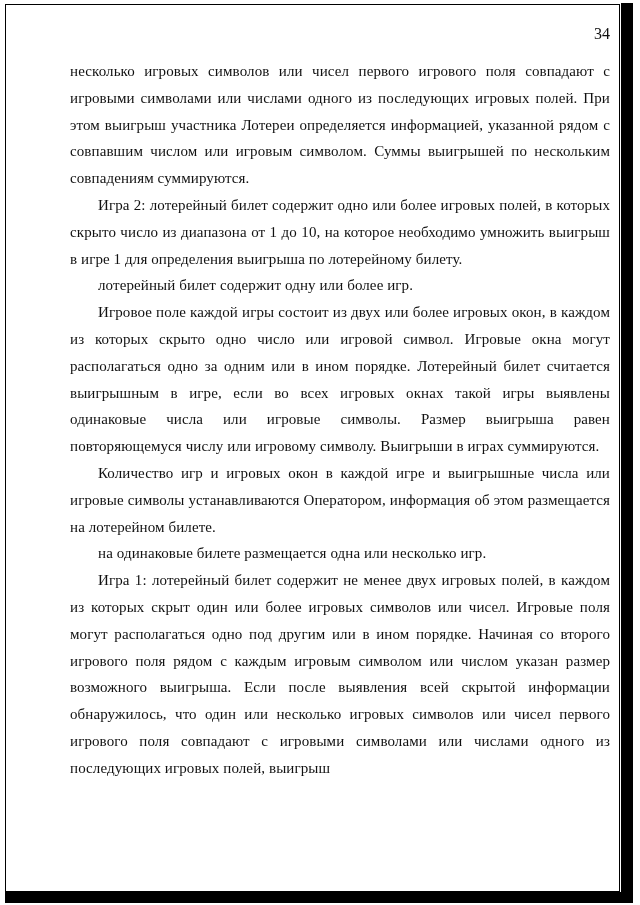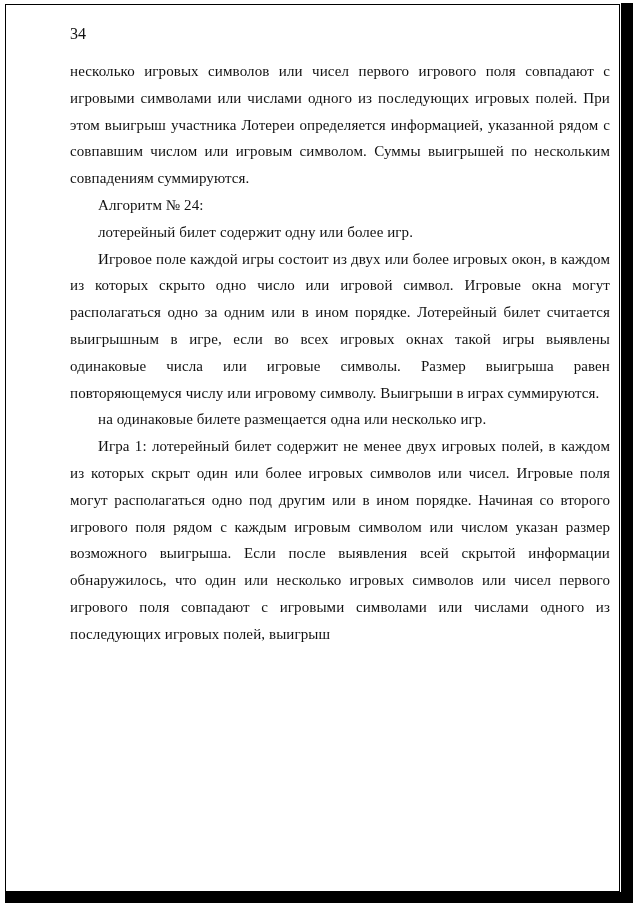--- a/index.html
+++ b/index.html
@@ -45,21 +45,21 @@
     height: 11px;
     background: #000000;
   }
   .content {
     position: absolute;
     left: 70px;
     top: 24px;
     width: 540px;
   }
   .page-number {
-    text-align: left;
+    text-align: right;
     font-size: 16px;
     line-height: 20px;
     margin-bottom: 14px;
   }
   .para {
     margin: 0;
     font-size: 15px;
     line-height: 26.8px;
     text-align: justify;
     letter-spacing: 0.1px;
@@ -73,20 +73,21 @@
 
 <div class="canvas">
   <div class="page-border"></div>
   <div class="bar-right"></div>
   <div class="bar-bottom"></div>
 
   <div class="content">
     <div class="page-number">34</div>
     <div id="paras">
         <p class="para">несколько игровых символов или чисел первого игрового поля совпадают с игровыми символами или числами одного из последующих игровых полей. При этом выигрыш участника Лотереи определяется информацией, указанной рядом с совпавшим числом или игровым символом. Суммы выигрышей по нескольким совпадениям суммируются.</p>
-        <p class="para indent">Алгоритм № 24:</p>
+        <p class="para indent">Игра 2: лотерейный билет содержит одно или более игровых полей, в которых скрыто число из диапазона от 1 до 10, на которое необходимо умножить выигрыш в игре 1 для определения выигрыша по лотерейному билету.</p>
         <p class="para indent">лотерейный билет содержит одну или более игр.</p>
         <p class="para indent">Игровое поле каждой игры состоит из двух или более игровых окон, в каждом из которых скрыто одно число или игровой символ. Игровые окна могут располагаться одно за одним или в ином порядке. Лотерейный билет считается выигрышным в игре, если во всех игровых окнах такой игры выявлены одинаковые числа или игровые символы. Размер выигрыша равен повторяющемуся числу или игровому символу. Выигрыши в играх суммируются.</p>
+        <p class="para indent">Количество игр и игровых окон в каждой игре и выигрышные числа или игровые символы устанавливаются Оператором, информация об этом размещается на лотерейном билете.</p>
         <p class="para indent">на одинаковые билете размещается одна или несколько игр.</p>
         <p class="para indent">Игра 1: лотерейный билет содержит не менее двух игровых полей, в каждом из которых скрыт один или более игровых символов или чисел. Игровые поля могут располагаться одно под другим или в ином порядке. Начиная со второго игрового поля рядом с каждым игровым символом или числом указан размер возможного выигрыша. Если после выявления всей скрытой информации обнаружилось, что один или несколько игровых символов или чисел первого игрового поля совпадают с игровыми символами или числами одного из последующих игровых полей, выигрыш</p>
       </div>
   </div>
 </div>
 
 </body></html>

